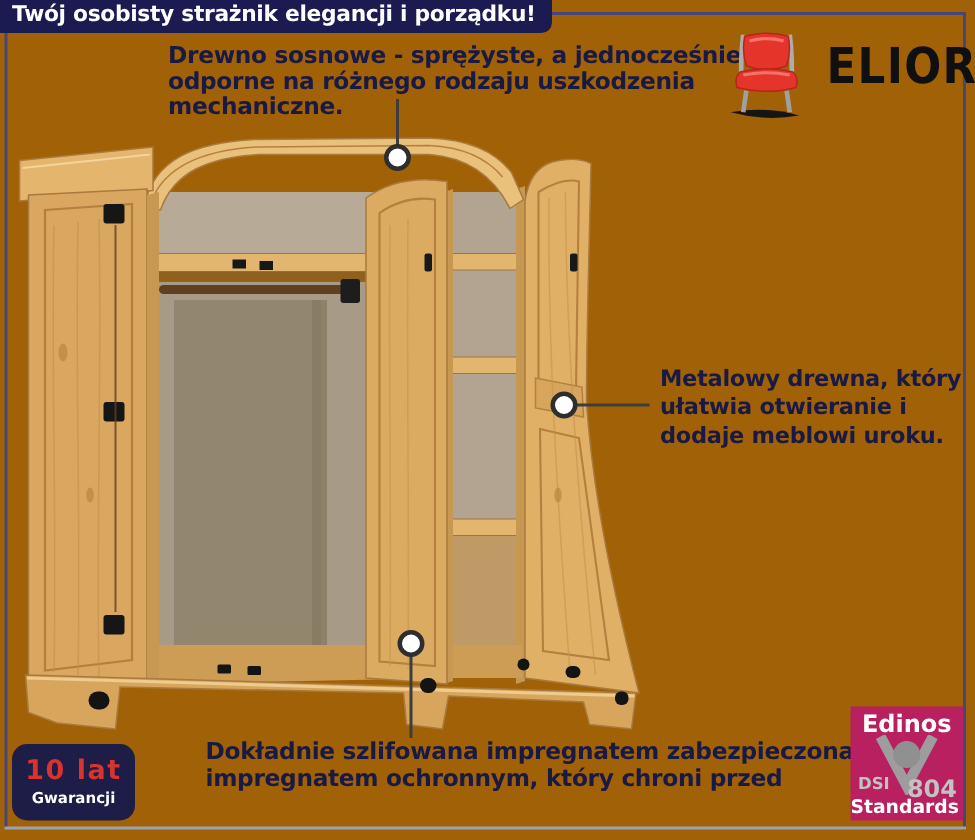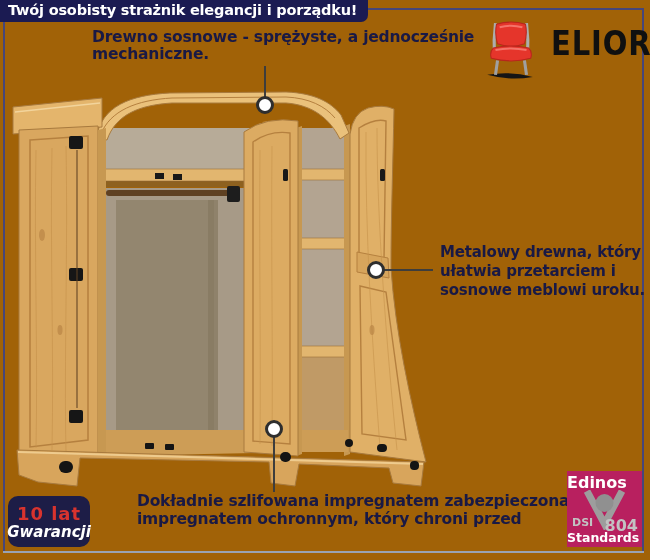--- a/index.html
+++ b/index.html
@@ -14,32 +14,32 @@
   
   .banner{position:absolute;left:0;top:0;background:#1b1b52;color:#fff;
           font-size:14.5px;font-weight:bold;line-height:16px;padding:2px 11px 4px 8px;
           border-radius:0 0 7px 0;z-index:6;letter-spacing:-0.2px;white-space:nowrap;}
   
   .chair-icon{position:absolute;left:484px;top:19px;z-index:5;}
   .brand{position:absolute;left:551px;top:24px;font-size:33px;font-weight:bold;color:#101010;
          letter-spacing:1px;transform:scaleX(.88);transform-origin:left top;z-index:5;}
   
   .note{position:absolute;color:#191945;font-weight:bold;z-index:4;letter-spacing:-0.2px;}
-  .note-top{left:92px;top:29px;font-size:15.5px;line-height:17px;}
+  .note-top{left:112px;top:29px;font-size:15.5px;line-height:17px;}
   .note-right{left:440px;top:243px;font-size:15px;line-height:19px;}
   .note-bottom{left:137px;top:492px;font-size:15.5px;line-height:18px;}
   
   .warranty{position:absolute;left:8px;top:496px;width:82px;height:51px;background:#1d1d47;
             border-radius:10px;display:flex;flex-direction:column;align-items:center;
             justify-content:center;z-index:6;}
   .warranty-value{color:#d8332e;font-size:18px;font-weight:bold;line-height:21px;letter-spacing:1px;text-align:center;}
-  .warranty-label{color:#ffffff;font-size:15px;font-weight:bold;line-height:17px;font-style:italic;}
+  .warranty-label{color:#ffffff;font-size:10px;font-weight:bold;line-height:17px;}
   
   .edinos{position:absolute;left:567px;top:471px;width:75px;height:76px;background:#b8205f;z-index:6;}
-  .edinos-brand{position:absolute;top:2px;width:100%;color:#fff;
+  .edinos-brand{position:absolute;top:2px;width:100%;text-align:center;color:#fff;
                 font-weight:bold;font-size:16px;}
   .edinos-v{position:absolute;left:14px;top:19px;}
   .edinos-dsi{position:absolute;left:5px;top:45px;color:#c2c2c2;font-weight:bold;font-size:11px;}
   .edinos-804{position:absolute;right:4px;top:45px;color:#c2c2c2;font-weight:bold;font-size:16px;}
   .edinos-standards{position:absolute;bottom:2px;width:100%;text-align:left;color:#fff;
                     font-weight:bold;font-size:12.5px;}
   .scene{position:absolute;left:0;top:0;z-index:2;}
 </style>
 </head>
 <body>
@@ -157,26 +157,27 @@
     <path d="M38,40 L40,54" stroke="#a0a0a0" stroke-width="3" fill="none"></path>
     <path d="M11,5 Q25,1 39,5 Q41,15 38,24 Q25,29 12,24 Q9,15 11,5 Z" fill="#e5352b" stroke="#b8251d" stroke-width="1"></path>
     <path d="M14,8 Q25,5 36,8" stroke="#f4736a" stroke-width="2" fill="none"></path>
     <path d="M8,28 Q25,24 42,28 Q46,32 44,38 Q25,43 6,38 Q4,32 8,28 Z" fill="#e5352b" stroke="#b8251d" stroke-width="1"></path>
     <path d="M10,30 Q25,27 40,30" stroke="#f4736a" stroke-width="2" fill="none"></path>
   </svg>
   <div class="brand">ELIOR</div>
 
   <div class="note note-top">
     <div>Drewno sosnowe - sprężyste, a jednocześnie</div>
+    <div>odporne na różnego rodzaju uszkodzenia</div>
     <div>mechaniczne.</div>
   </div>
   <div class="note note-right">
     <div>Metalowy drewna, który</div>
-    <div>ułatwia przetarciem i</div>
-    <div>sosnowe meblowi uroku.</div>
+    <div>ułatwia otwieranie i</div>
+    <div>dodaje meblowi uroku.</div>
   </div>
   <div class="note note-bottom">
     <div>Dokładnie szlifowana impregnatem zabezpieczona</div>
     <div>impregnatem ochronnym, który chroni przed</div>
   </div>
 
   <div class="warranty">
     <span class="warranty-value">10 lat</span>
     <span class="warranty-label">Gwarancji</span>
   </div>

